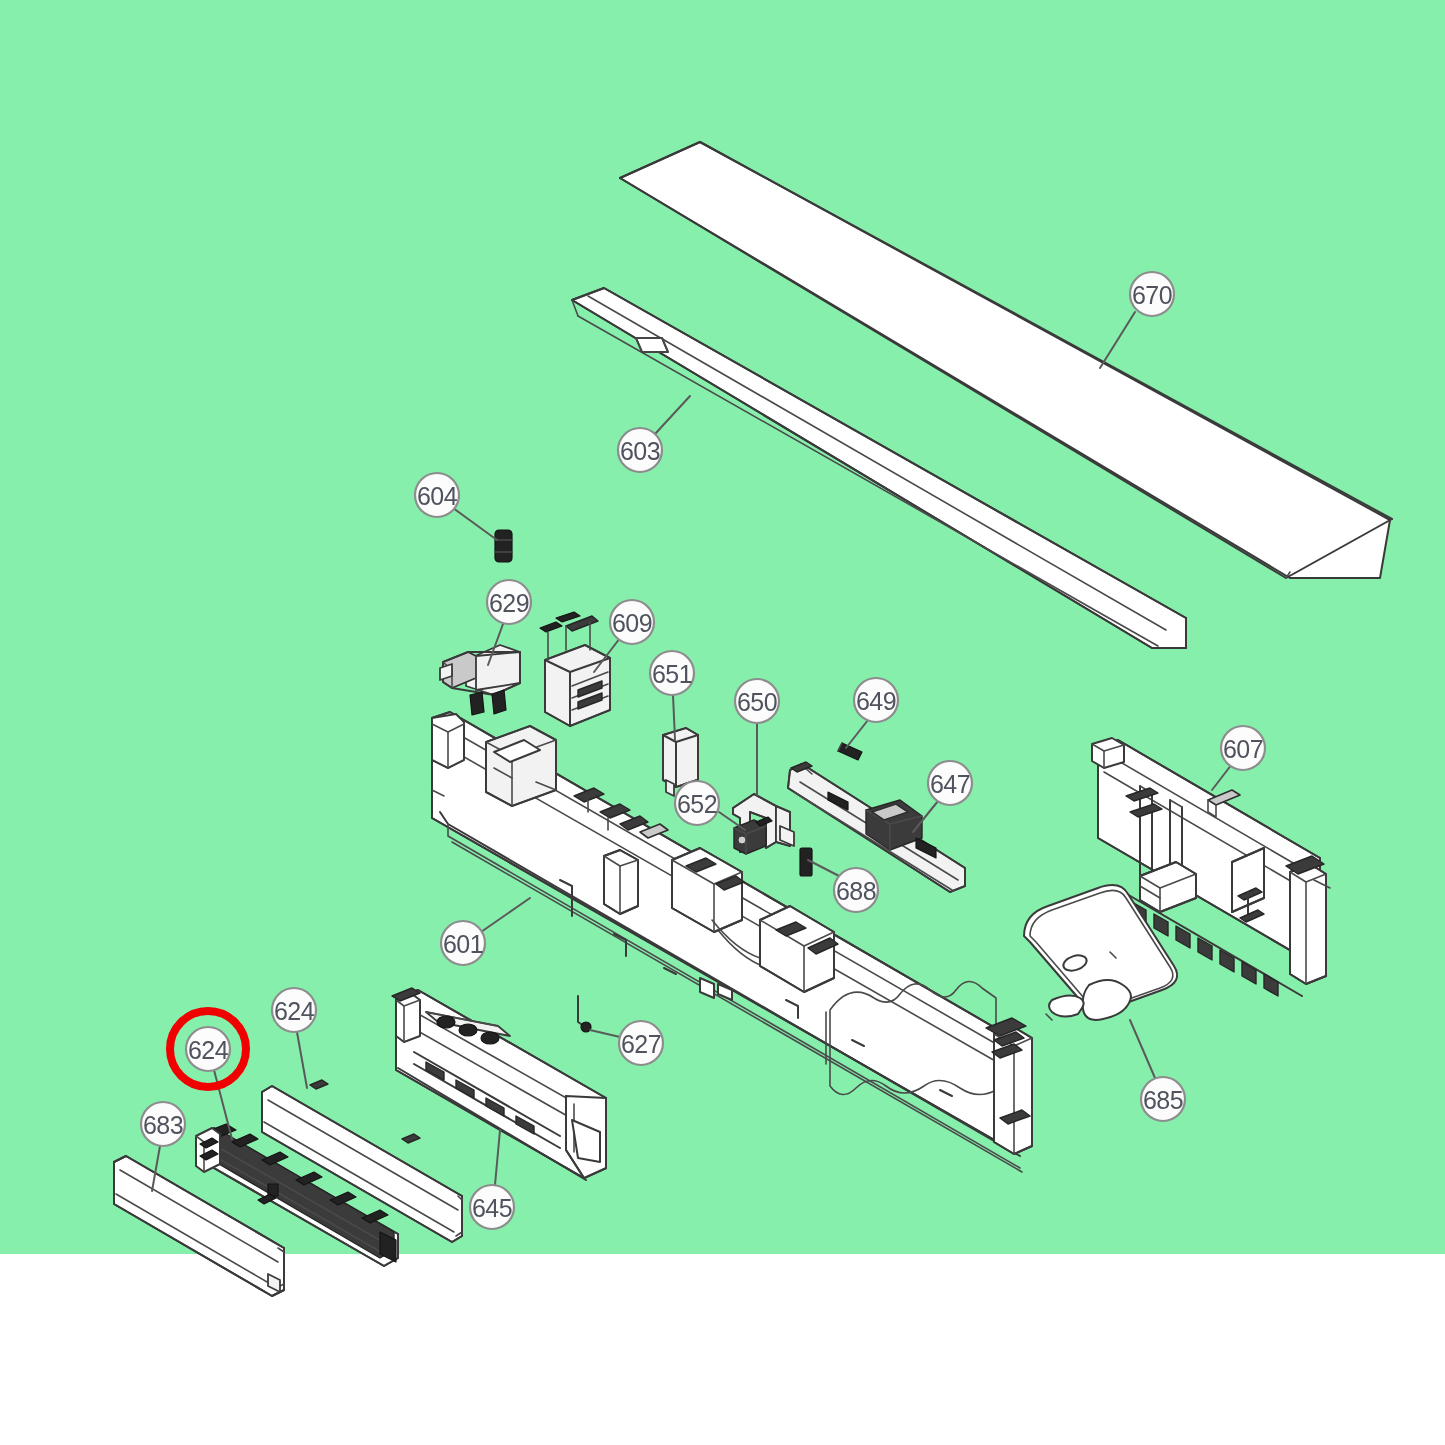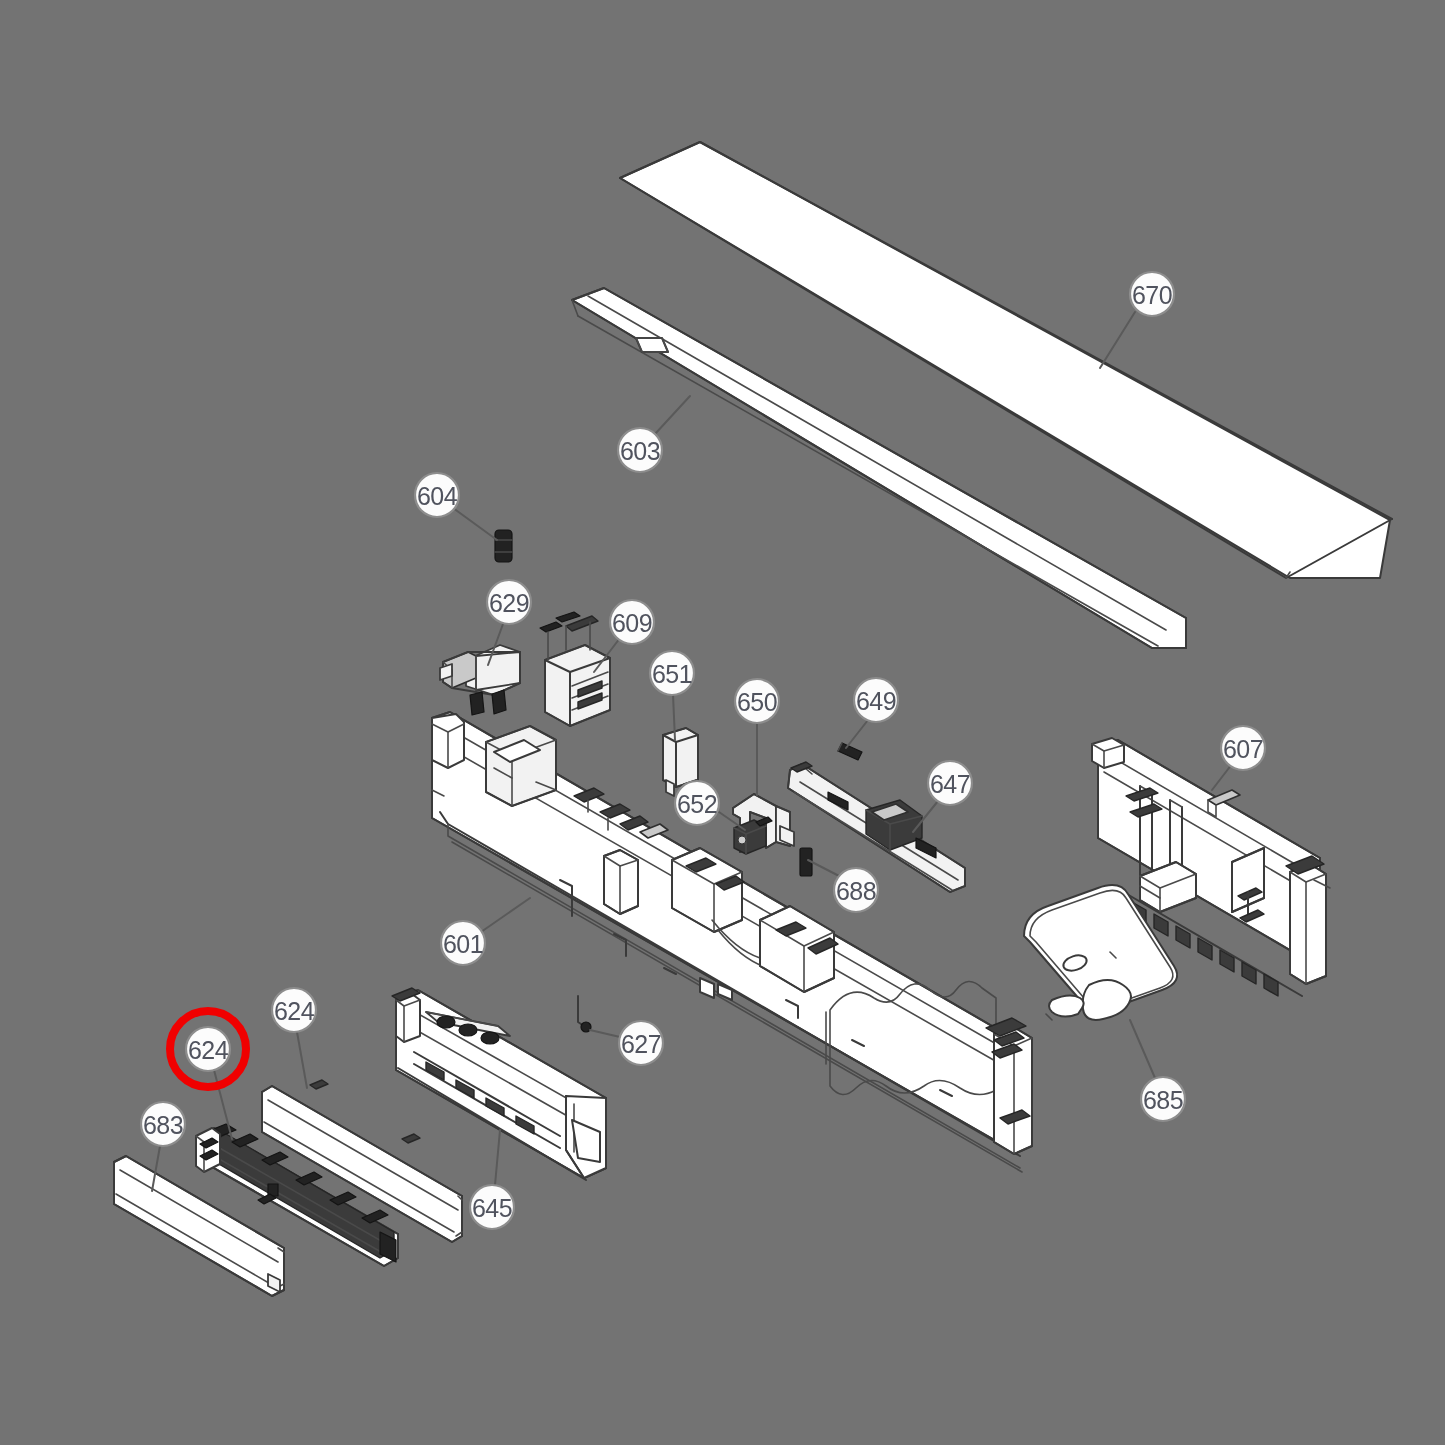--- a/index.html
+++ b/index.html
@@ -9,22 +9,22 @@
   }
   body {
     width: 1445px;
     height: 1445px;
     overflow: hidden;
     font-family: "Liberation Sans", sans-serif;
   }
   #diagram-root {
     position: relative;
     width: 1445px;
-    height: 1445px;
-    background: #737373;
+    height: 1254px;
+    background: #86efac;
   }
   #diagram-svg {
     position: absolute;
     left: 0;
     top: 0;
     width: 1445px;
     height: 1445px;
   }
   .part-line {
     fill: none;

